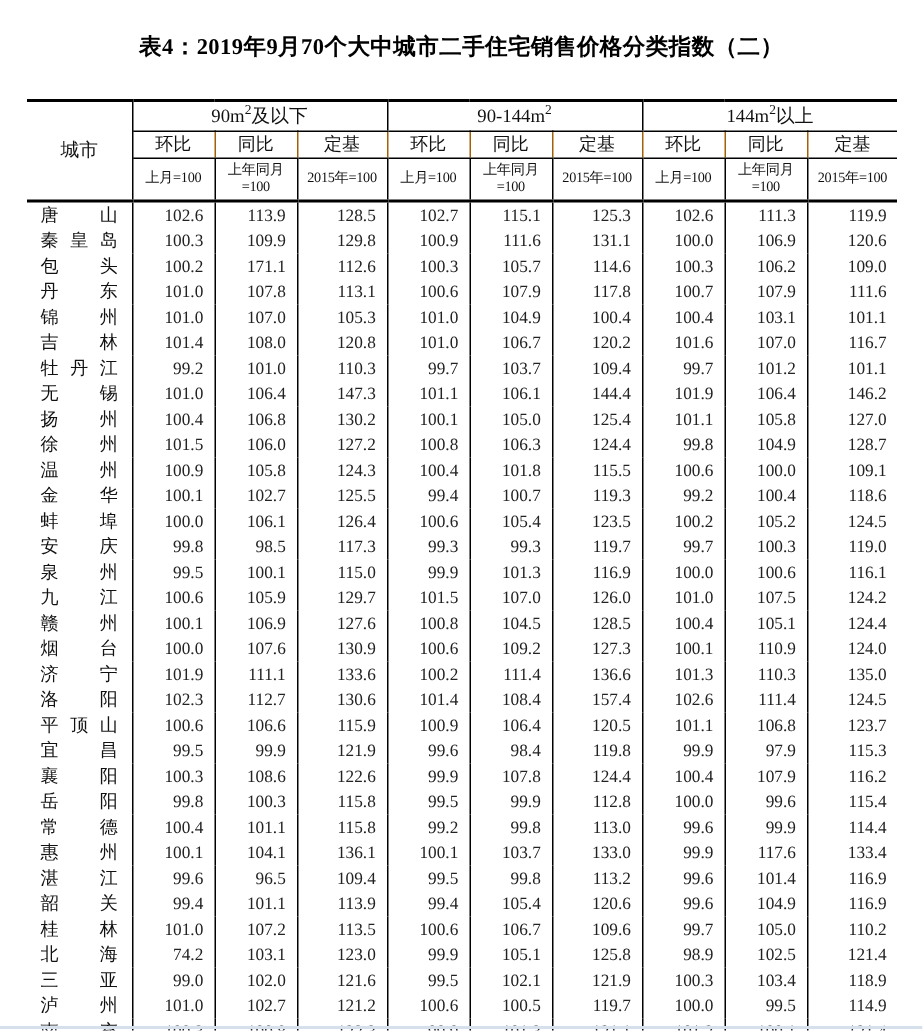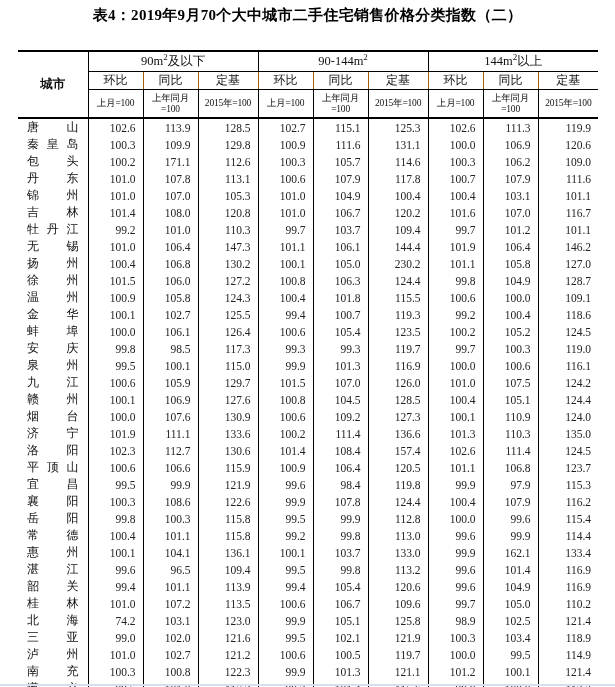--- a/index.html
+++ b/index.html
@@ -5,21 +5,21 @@
   html, body { margin: 0; padding: 0; }
   body {
     width: 615px; height: 687px;
     background: #ffffff;
     position: relative;
     overflow: hidden;
     font-family: "Liberation Serif", "DejaVu Serif", serif;
     color: #1a1a1a;
   }
   .title {
-    padding-top: 6px;
+    padding-top: 22px;
     text-align: center;
     font-size: 15px;
     font-weight: bold;
     letter-spacing: 0.3px;
     color: #000;
   }
   table {
     border-collapse: collapse;
     table-layout: fixed;
     width: 580px;
@@ -27,21 +27,20 @@
   }
   th, td { padding: 0; font-weight: normal; overflow: hidden; }
 
   
   thead th { text-align: center; vertical-align: middle; color: #111; }
   .group-row th { border-top: 2px solid #000; height: 19px; }
   th.city-h {
     font-size: 12.5px;
     border-right: 1px solid #000;
     border-bottom: 2px solid #000;
-    font-weight: bold;
   }
   th.group {
     font-size: 12.5px;
     border-left: 1px solid #000;
     border-bottom: 1px solid #000;
   }
   th.group:first-of-type { border-left: none; }
   th.group sup { font-size: 9px; line-height: 0; }
   .measure-row th {
     font-size: 12px;
@@ -281,21 +280,21 @@
             <div class="city-wrap">
               <span>扬</span>
               <span>州</span>
             </div>
           </td>
           <td class="num">100.4</td>
           <td class="num">106.8</td>
           <td class="num">130.2</td>
           <td class="num">100.1</td>
           <td class="num">105.0</td>
-          <td class="num">230.2</td>
+          <td class="num">125.4</td>
           <td class="num">101.1</td>
           <td class="num">105.8</td>
           <td class="num">127.0</td>
         </tr>
         <tr>
           <td class="city">
             <div class="city-wrap">
               <span>徐</span>
               <span>州</span>
             </div>
@@ -573,21 +572,21 @@
               <span>州</span>
             </div>
           </td>
           <td class="num">100.1</td>
           <td class="num">104.1</td>
           <td class="num">136.1</td>
           <td class="num">100.1</td>
           <td class="num">103.7</td>
           <td class="num">133.0</td>
           <td class="num">99.9</td>
-          <td class="num">162.1</td>
+          <td class="num">117.6</td>
           <td class="num">133.4</td>
         </tr>
         <tr>
           <td class="city">
             <div class="city-wrap">
               <span>湛</span>
               <span>江</span>
             </div>
           </td>
           <td class="num">99.6</td>

